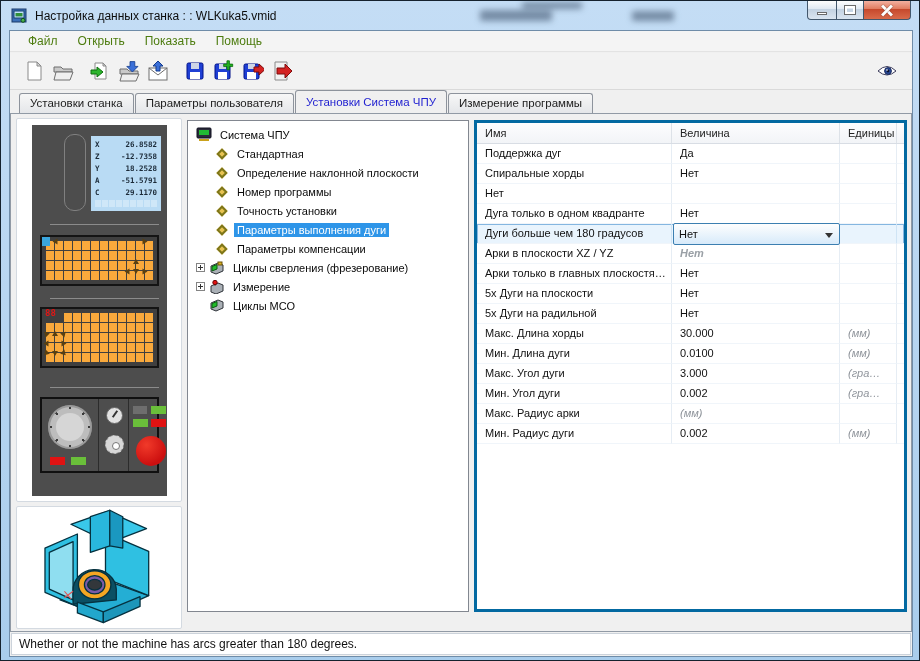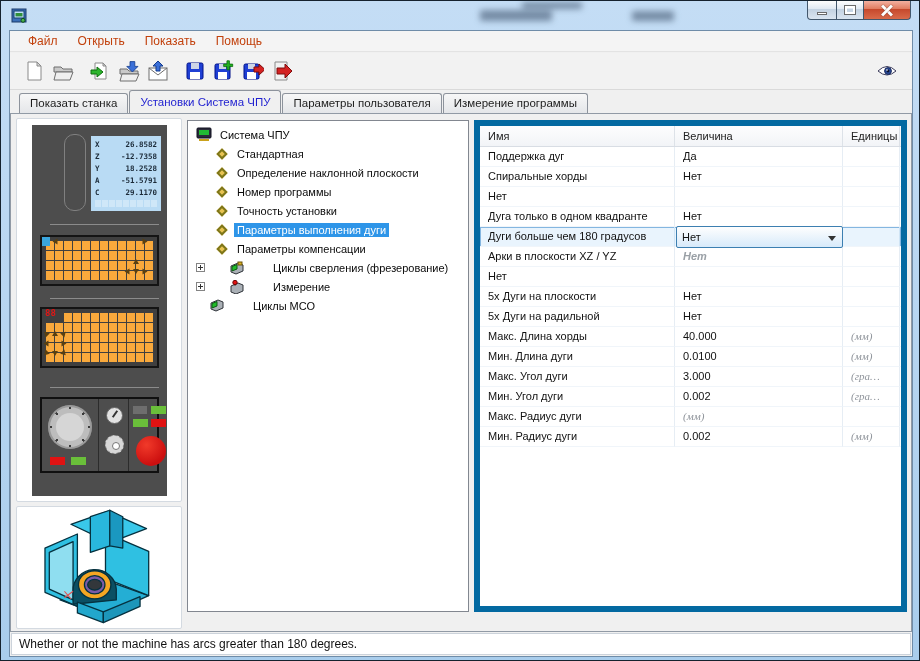--- a/index.html
+++ b/index.html
@@ -30,21 +30,21 @@
   .gl-max { width:10px; height:8px; border:2px solid #fff; outline:1px solid #6a6a6a; background:transparent; }
   .gl-close { position:relative; width:12px; height:12px; }
   .gl-close i, .gl-close b { position:absolute; left:-1px; top:5px; width:14px; height:3px; background:#fff;
     box-shadow:0 0 1px #5a1505; }
   .gl-close i { transform:rotate(45deg); } .gl-close b { transform:rotate(-45deg); }
   
   .client { position:absolute; left:8px; top:29px; width:904px; height:627px;
     background:#f0f0f0; border:1px solid #6f8ca8; }
   .menubar { position:absolute; left:0; top:0; right:0; height:21px; background:#f4f4f4;
     display:flex; align-items:center; padding-left:8px; border-bottom:1px solid #e3e3e3; }
-  .menu-item { padding:3px 10px; font-size:12px; color:#c2410c; }
+  .menu-item { padding:3px 10px; font-size:12px; color:#4d7c0f; }
   .toolbar { position:absolute; left:0; top:22px; right:0; height:37px; background:#f2f2f2;
     border-bottom:1px solid #dadada; display:flex; align-items:center; padding:0 10px; }
   .tbtn { width:27px; height:27px; display:flex; align-items:center; justify-content:center; margin-right:2px; }
   .tbtn.gap { margin-left:8px; }
   .tb-spacer { flex:1; }
   
   .tabstrip { position:absolute; left:0; top:59px; right:0; height:23px; display:flex;
     align-items:flex-end; padding-left:9px; }
   .tab { height:20px; padding:3px 10px 0; font-size:11.5px; color:#1c1c1c;
     border:1px solid #8d939c; border-bottom:none; border-radius:3px 3px 0 0;
@@ -117,38 +117,38 @@
   .estop { position:absolute; left:7px; bottom:5px; width:30px; height:30px; border-radius:50%;
     background:radial-gradient(circle at 35% 30%, #f13a2a, #cc0f0f 70%); }
   
   .tree-panel { position:absolute; left:176px; top:6px; width:282px; height:492px;
     background:#fff; border:1px solid #828790; overflow:hidden; padding-top:4px; }
   .titem { position:relative; height:19px; display:flex; align-items:center; font-size:11px; color:#0a0a0a; }
   .titem .lbl { padding:1px 3px; white-space:nowrap; }
   .titem.selected .lbl { background:#2e95e8; color:#fff; }
   .t-root { padding-left:8px; }
   .t-child { padding-left:30px; }
-  .t-branch { padding-left:8px;gap:20px; }
+  .t-branch { padding-left:8px; }
   .diamond { width:8px; height:8px; background:#e8c352; border:2px solid #7d7619;
     transform:rotate(45deg); margin-right:8px; flex:none; }
   .expander { width:9px; height:9px; border:1px solid #848484; background:#fff; position:relative;
     margin-right:4px; flex:none; }
   .expander::before { content:""; position:absolute; left:1px; top:3px; width:5px; height:1px; background:#333; }
   .expander::after  { content:""; position:absolute; left:3px; top:1px; width:1px; height:5px; background:#333; }
   .tree-ico { margin-right:5px; flex:none; }
   
   .grid-panel { position:absolute; left:463px; top:6px; width:433px; height:492px;
-    background:#fff; border:6px solid #0369a1; font-size:11px; overflow:hidden; }
+    background:#fff; border:3px solid #0369a1; font-size:11px; overflow:hidden; }
   .ghead { display:grid; grid-template-columns:195px 168px 57px 1fr; height:21px;
     background:linear-gradient(#fdfdfe,#f2f4f7); border-bottom:1px solid #d8dde4; }
   .ghead .hc { padding:4px 0 0 8px; color:#222; border-right:1px solid #dde2e8; }
   .grow { display:grid; grid-template-columns:195px 168px 57px 1fr; height:20px; position:relative; }
   .grow .c { padding:3px 0 16px 8px; border-right:1px solid #e6edf4; border-bottom:1px solid #f0f5fa;
     white-space:nowrap; overflow:hidden; }
-  .grow .units { color:#8f949b; font-style:italic; font-family:Liberation Serif, serif; }
+  .grow .units { color:#8f949b; font-style:italic; font-family:Liberation Sans, sans-serif; }
   .grow.sel { background:#e9f4fd; box-shadow:inset 0 0 0 1px #84b6e0; }
   .grow.sel .c { border-right-color:#cfe4f5; }
   .grow .dis { color:#9aa0a6; font-style:italic; font-weight:bold; }
   .combo { position:absolute; left:196px; top:-1px; width:167px; height:22px;
     border:1px solid #3c7fb1; border-radius:2px; background:linear-gradient(#fefefe,#d7eafa);
     display:flex; align-items:center; padding-left:5px; z-index:2; }
   .combo .ar { position:absolute; right:6px; top:9px; width:0; height:0;
     border-left:4px solid transparent; border-right:4px solid transparent; border-top:5px solid #333; }
   
   .statusbar { position:absolute; left:0; right:0; bottom:0; height:25px; background:#f0f0f0; }
@@ -160,20 +160,21 @@
 
 <div class="window">
 
   <div class="titlebar">
     <svg width="17" height="16" viewBox="0 0 17 16">
       <rect x="1" y="1" width="14" height="13" fill="#3a6fb8" stroke="#1a3a6a"></rect>
       <rect x="3" y="3" width="10" height="7" fill="#bfe0f8" stroke="#16406e"></rect>
       <rect x="4.5" y="5" width="7" height="3.4" fill="#2f8f3a"></rect>
       <circle cx="12" cy="12.3" r="2" fill="#49b04f" stroke="#0f4f18"></circle>
     </svg>
+    <span class="title-text">Настройка данных станка : : WLKuka5.vmid</span>
     <span class="redact r3"></span>
     <span class="redact r1"></span>
     <span class="redact r2"></span>
   </div>
   <div class="win-buttons">
     <div class="wbtn min">
         <div class="gl-min"></div>
       </div>
     <div class="wbtn max">
         <div class="gl-max"></div>
@@ -263,23 +264,23 @@
         <svg width="20" height="14" viewBox="0 0 20 14">
           <path d="M1 7 Q10 -2 19 7 Q10 15 1 7 z" fill="#fff" stroke="#3a3a5a"></path>
           <circle cx="11" cy="7" r="3.4" fill="#2a4a9a" stroke="#1a2a5a"></circle>
           <circle cx="11" cy="7" r="1.4" fill="#0c1430"></circle>
           <circle cx="10" cy="6" r="0.8" fill="#fff"></circle>
         </svg>
       </div>
     </div>
 
     <div class="tabstrip">
-      <div class="tab">Показать станка</div>
+      <div class="tab">Установки станка</div>
+      <div class="tab">Параметры пользователя</div>
       <div class="tab active">Установки Система ЧПУ</div>
-      <div class="tab">Параметры пользователя</div>
       <div class="tab">Измерение программы</div>
     </div>
 
     <div class="page">
 
       <div class="card card1">
         <div class="cnc">
           <div class="slot"></div>
           <div class="screen">
             <div class="ax">
@@ -618,39 +619,40 @@
               <div class="c units"></div>
               <div class="c"></div>
             </div>
             <div class="grow">
               <div class="c">Арки в  плоскости XZ / YZ</div>
               <div class="c dis">Нет</div>
               <div class="c units"></div>
               <div class="c"></div>
             </div>
             <div class="grow">
+              <div class="c">Арки только в  главных плоскостя…</div>
               <div class="c">Нет</div>
               <div class="c units"></div>
               <div class="c"></div>
             </div>
             <div class="grow">
               <div class="c">5х Дуги на плоскости</div>
               <div class="c">Нет</div>
               <div class="c units"></div>
               <div class="c"></div>
             </div>
             <div class="grow">
               <div class="c">5х Дуги на радильной</div>
               <div class="c">Нет</div>
               <div class="c units"></div>
               <div class="c"></div>
             </div>
             <div class="grow">
               <div class="c">Макс. Длина хорды</div>
-              <div class="c">40.000</div>
+              <div class="c">30.000</div>
               <div class="c units">(мм)</div>
               <div class="c"></div>
             </div>
             <div class="grow">
               <div class="c">Мин. Длина дуги</div>
               <div class="c">0.0100</div>
               <div class="c units">(мм)</div>
               <div class="c"></div>
             </div>
             <div class="grow">
@@ -659,21 +661,21 @@
               <div class="c units">(гра…</div>
               <div class="c"></div>
             </div>
             <div class="grow">
               <div class="c">Мин. Угол дуги</div>
               <div class="c">0.002</div>
               <div class="c units">(гра…</div>
               <div class="c"></div>
             </div>
             <div class="grow">
-              <div class="c">Макс. Радиус дуги</div>
+              <div class="c">Макс. Радиус арки</div>
               <div class="c units">(мм)</div>
               <div class="c"></div>
             </div>
             <div class="grow">
               <div class="c">Мин. Радиус дуги</div>
               <div class="c">0.002</div>
               <div class="c units">(мм)</div>
               <div class="c"></div>
             </div>
           </div>

